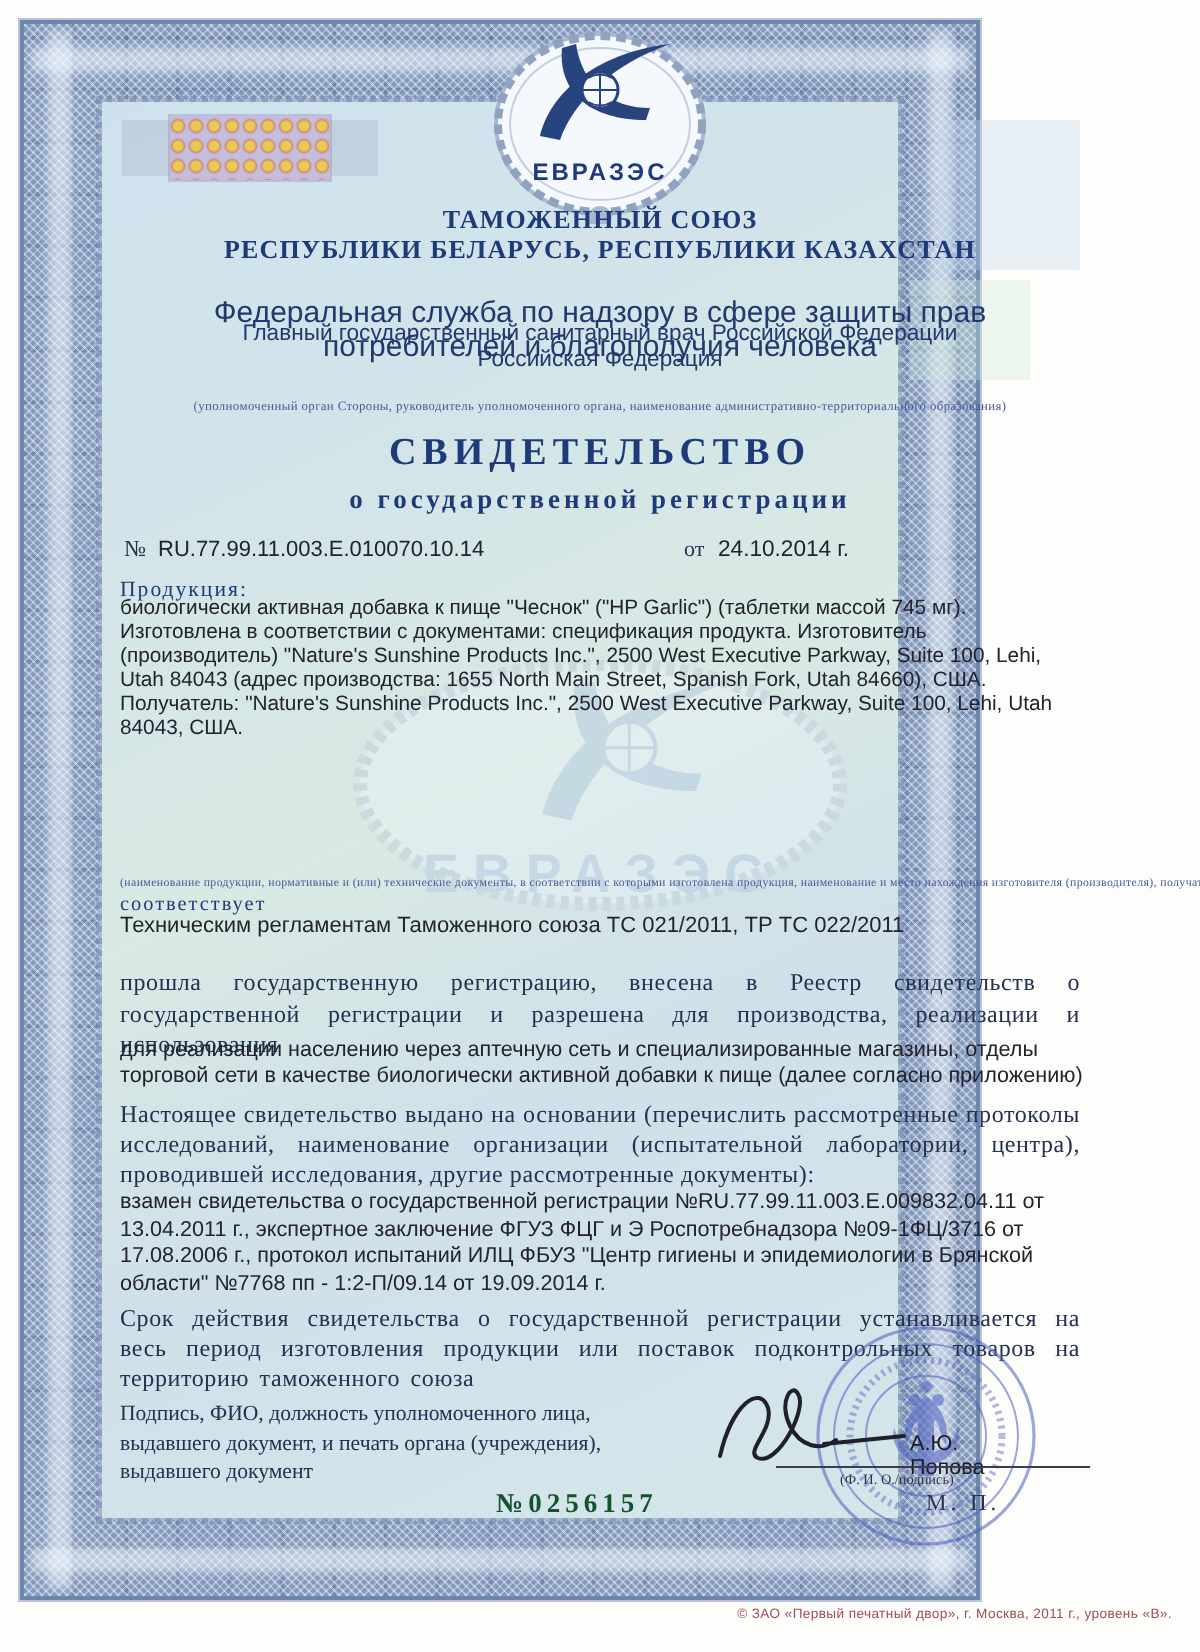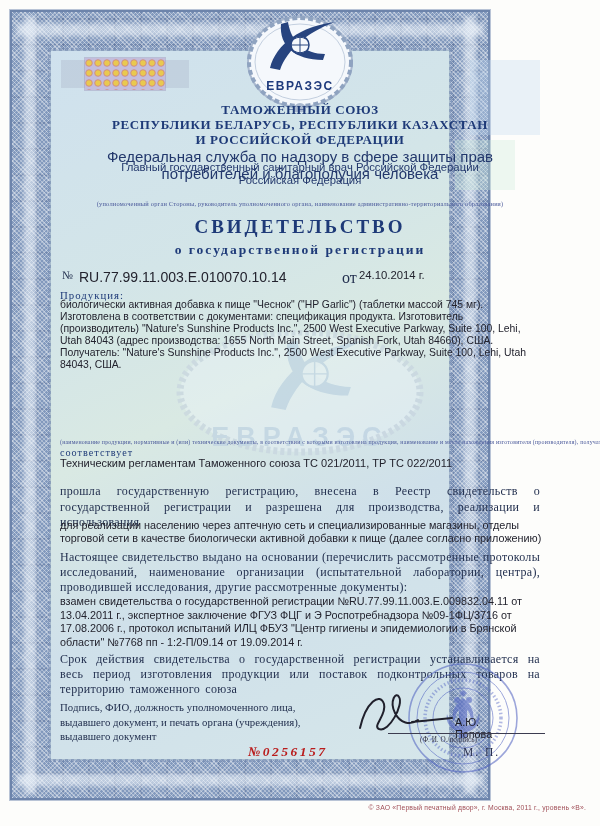--- a/index.html
+++ b/index.html
@@ -39,21 +39,21 @@
       radial-gradient(circle at 4px 5px, #e9c94f 2.2px, rgba(214,128,92,.75) 3.2px, rgba(190,160,210,.25) 4px, transparent 4.5px);
     background-size:9px 10px;
     box-shadow:0 0 0 1px rgba(150,140,180,.4), -26px 0 0 -2px rgba(150,160,185,.25), 26px 0 0 -2px rgba(150,160,185,.25);}
 
   .sig-line{position:absolute;left:388px;top:733px;width:157px;border-top:1px solid #3c3c50;}
 
   .footer{position:absolute;left:230px;top:804px;width:356px;text-align:right;
     font-family:"Liberation Sans",sans-serif;font-size:6.8px;color:#a04e56;letter-spacing:.2px;}
 
   .serial{position:absolute;left:248px;top:744px;font-family:"Liberation Serif",serif;
-    font-weight:bold;font-size:13.5px;letter-spacing:2.5px;color:#b91c1c;font-style:italic;}
+    font-weight:bold;font-size:13.5px;letter-spacing:2.5px;color:#14532d;}
 
   svg{display:block;}
 </style>
 </head>
 <body>
 
 <div id="cert">
 
   <div class="frame">
     <div class="stripe h" style="top:14px;"></div>
@@ -89,32 +89,31 @@
       <path d="M27,56 C33,32 58,14 92,10 C64,20 44,38 37,58 Z"></path>
       <path d="M38,12 C36,34 52,48 80,48 L82,42 C62,42 48,30 45,10 Z"></path>
       <circle cx="57" cy="33" r="9" fill="rgba(238,245,251,.9)" stroke="#a8c2dd" stroke-width="1.5"></circle>
       <path d="M48,33 h18 M57,24 v18" stroke="#a8c2dd" stroke-width="1" fill="none"></path>
     </g>
     <text x="128" y="116" text-anchor="middle" font-family="Liberation Sans, sans-serif" font-size="27" font-weight="bold" letter-spacing="7" fill="#b6cbe2">ЕВРАЗЭС</text>
   </svg>
 
   <div class="t center serifhead" style="top:117px;font-size:13px;letter-spacing:.6px;">РЕСПУБЛИКИ БЕЛАРУСЬ, РЕСПУБЛИКИ КАЗАХСТАН</div>
   <div class="t center serifhead" style="top:102px;font-size:13px;letter-spacing:.6px;">ТАМОЖЕННЫЙ СОЮЗ</div>
-  <div class="t center serifhead" style="top:132px;font-size:13px;letter-spacing:.6px;">И РОССИЙСКОЙ ФЕДЕРАЦИИ</div>
   <div class="t center sans" style="top:148px;font-size:15px;color:#23386c;">Федеральная служба по надзору в сфере защиты прав потребителей и благополучия человека</div>
   <div class="t center sans" style="top:161px;font-size:11.3px;color:#23386c;">Главный государственный санитарный врач Российской Федерации</div>
   <div class="t center sans" style="top:174px;font-size:11.3px;color:#23386c;">Российская Федерация</div>
   <div class="t center tiny" style="top:200px;">(уполномоченный орган Стороны, руководитель уполномоченного органа, наименование административно-территориального образования)</div>
 
   <div class="t center serifhead" style="top:216px;font-size:19px;letter-spacing:3px;">СВИДЕТЕЛЬСТВО</div>
   <div class="t center serifhead" style="top:242px;font-size:13.5px;letter-spacing:2px;">о государственной регистрации</div>
 
   <div class="t" style="left:62px;top:269px;font-size:11.5px;">№</div>
-  <div class="t sans" style="left:79px;top:269px;font-size:14px;color:#23232e;">RU.77.99.11.003.E.010070.10.14</div>
-  <div class="t" style="left:342px;top:269px;font-size:16px;">от</div>
+  <div class="t sans" style="left:79px;top:269px;font-size:11px;color:#23232e;">RU.77.99.11.003.E.010070.10.14</div>
+  <div class="t" style="left:342px;top:269px;font-size:11px;">от</div>
   <div class="t sans" style="left:359px;top:269px;font-size:11.3px;color:#23232e;text-align:right;">24.10.2014 г.</div>
 
   <div class="t" style="left:60px;top:289px;font-size:10.8px;letter-spacing:1px;color:#1e3a78;">Продукция:</div>
   <div class="t sans" style="left:60px;top:299px;width:482px;font-size:10.4px;line-height:11.9px;color:#23232e;">биологически активная добавка к пище "Чеснок" ("HP Garlic") (таблетки массой 745 мг). Изготовлена в соответствии с документами: спецификация продукта. Изготовитель (производитель) "Nature's Sunshine Products Inc.", 2500 West Executive Parkway, Suite 100, Lehi, Utah 84043 (адрес производства: 1655 North Main Street, Spanish Fork, Utah 84660), США.  Получатель: "Nature's Sunshine Products Inc.", 2500 West Executive Parkway, Suite 100, Lehi, Utah 84043, США.</div>
   <div class="t center tiny" style="top:439px;font-size:5.9px;">(наименование продукции, нормативные и (или) технические документы, в соответствии с которыми изготовлена продукция, наименование и место нахождения изготовителя (производителя), получателя)</div>
 
   <div class="t" style="left:60px;top:447px;font-size:10.2px;letter-spacing:1px;color:#1e3a78;">соответствует</div>
   <div class="t sans" style="left:60px;top:457px;width:482px;font-size:11px;color:#23232e;">Техническим регламентам Таможенного союза ТС 021/2011, ТР ТС 022/2011</div>
 
   <div class="t just" style="left:60px;top:484px;width:480px;font-size:12px;line-height:15.5px;word-spacing:3px;">прошла государственную регистрацию, внесена в Реестр свидетельств о государственной регистрации и разрешена для производства, реализации и использования</div>

